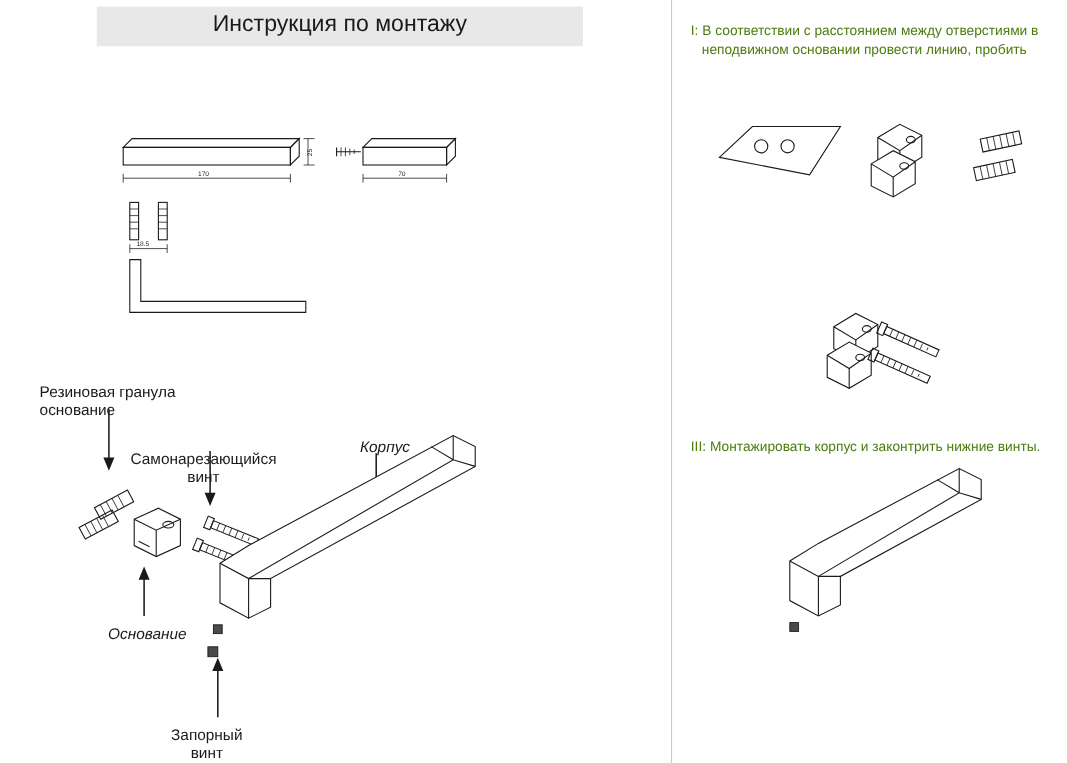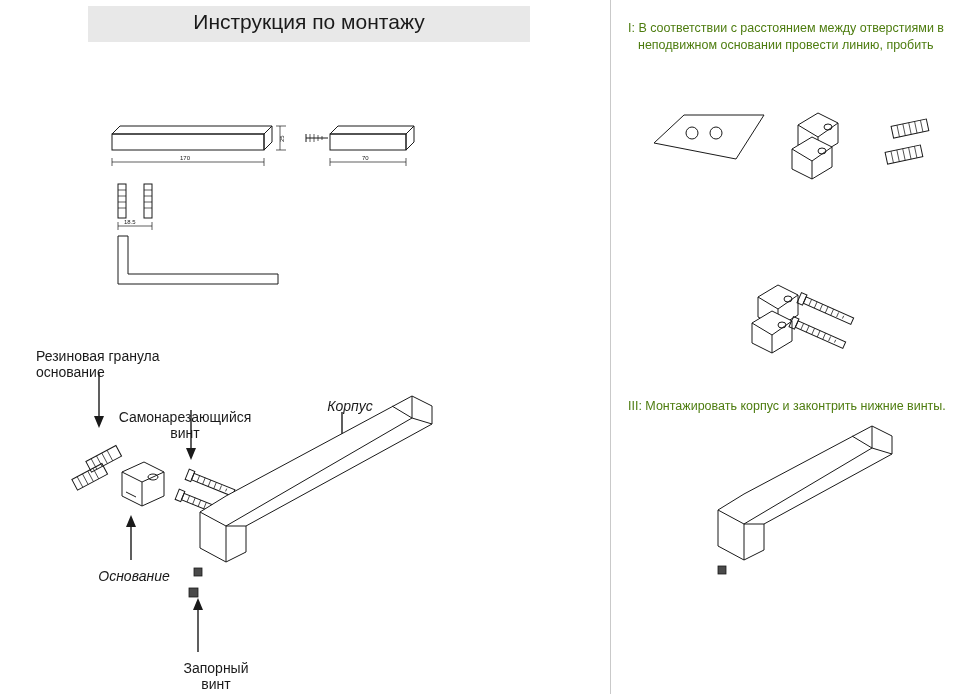--- a/index.html
+++ b/index.html
@@ -76,21 +76,21 @@
     position: absolute;
     font-size: 14px;
     line-height: 16px;
     color: #1a1a1a;
     text-align: center;
   }
   .lbl-granule { left: 36px; top: 348px; width: 140px; text-align: left; }
   .lbl-screw   { left: 115px; top: 409px; width: 140px; }
   .lbl-body    { left: 300px; top: 398px; width: 100px; font-style: italic; }
   .lbl-base    { left: 74px;  top: 568px; width: 120px; font-style: italic; }
-  .lbl-lock    { left: 156px; top: 660px; width: 120px; }
+  .lbl-lock    { left: 128px; top: 660px; width: 120px; }
 
   svg { display: block; }
   .dwg {
     position: absolute;
   }
   .ln { fill: none; stroke: #1a1a1a; stroke-width: 1; }
   .ln-thin { fill: none; stroke: #1a1a1a; stroke-width: 0.7; }
   .fillwhite { fill: #ffffff; stroke: #1a1a1a; stroke-width: 1; }
   .filldark { fill: #4a4a4a; stroke: #1a1a1a; stroke-width: 0.8; }
   .dim-text { font-size: 6px; fill: #1a1a1a; font-family: "Liberation Sans", sans-serif; }

